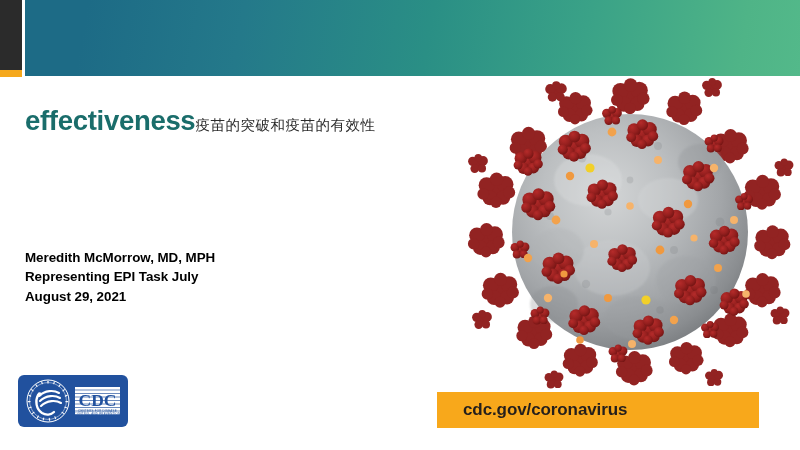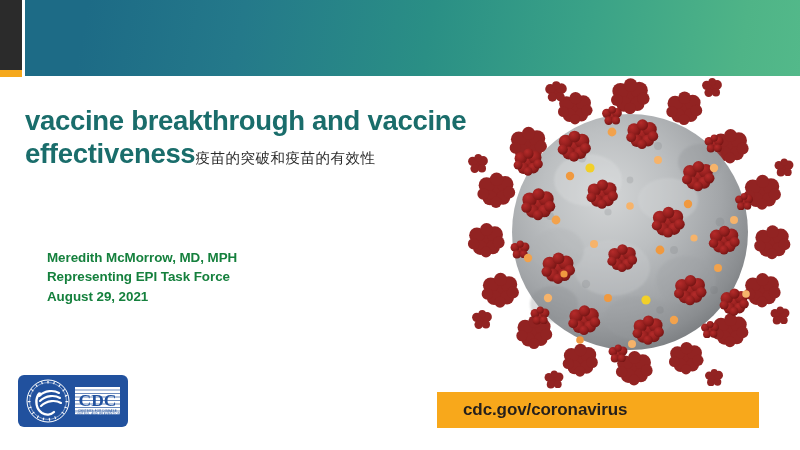--- a/index.html
+++ b/index.html
@@ -76,27 +76,26 @@
   }
 
   
   .presenter {
     position: absolute;
     left: 25px;
     top: 248px;
     width: 400px;
   }
   .presenter-line {
-    color: #15803d;
+    color: #000000;
     font-size: 13.4px;
     font-weight: bold;
     line-height: 19.4px;
     letter-spacing: -0.05px;
     white-space: nowrap;
-    margin-left: 22px;
   }
 
   
   .cdc-logo {
     position: absolute;
     left: 18px;
     top: 375px;
     width: 110px;
     height: 52px;
   }
@@ -133,30 +132,29 @@
 </head>
 <body>
 
 <div class="slide">
 
   <div class="header-band"></div>
   <div class="corner-dark"></div>
   <div class="corner-accent"></div>
 
   <div class="title-wrap">
-    <div class="title-line">vaccine breakthrough and vaccine</div>
     <div class="title-line title-line-3">
       <span>effectiveness</span>
       <span class="title-cn">疫苗的突破和疫苗的有效性</span>
     </div>
   </div>
 
   <div class="presenter">
     <div class="presenter-line">Meredith McMorrow, MD, MPH</div>
-    <div class="presenter-line">Representing EPI Task Force</div>
+    <div class="presenter-line">Representing EPI Task July</div>
     <div class="presenter-line">August 29, 2021</div>
   </div>
 
   <svg class="virus-img" viewBox="0 0 336 322" aria-hidden="true">
     <defs>
       <radialGradient id="bodyGrad" cx="40%" cy="34%" r="72%">
         <stop offset="0%" stop-color="#d3d5d6"></stop>
         <stop offset="38%" stop-color="#bcbfc1"></stop>
         <stop offset="68%" stop-color="#a2a5a8"></stop>
         <stop offset="88%" stop-color="#8a8d90"></stop>

